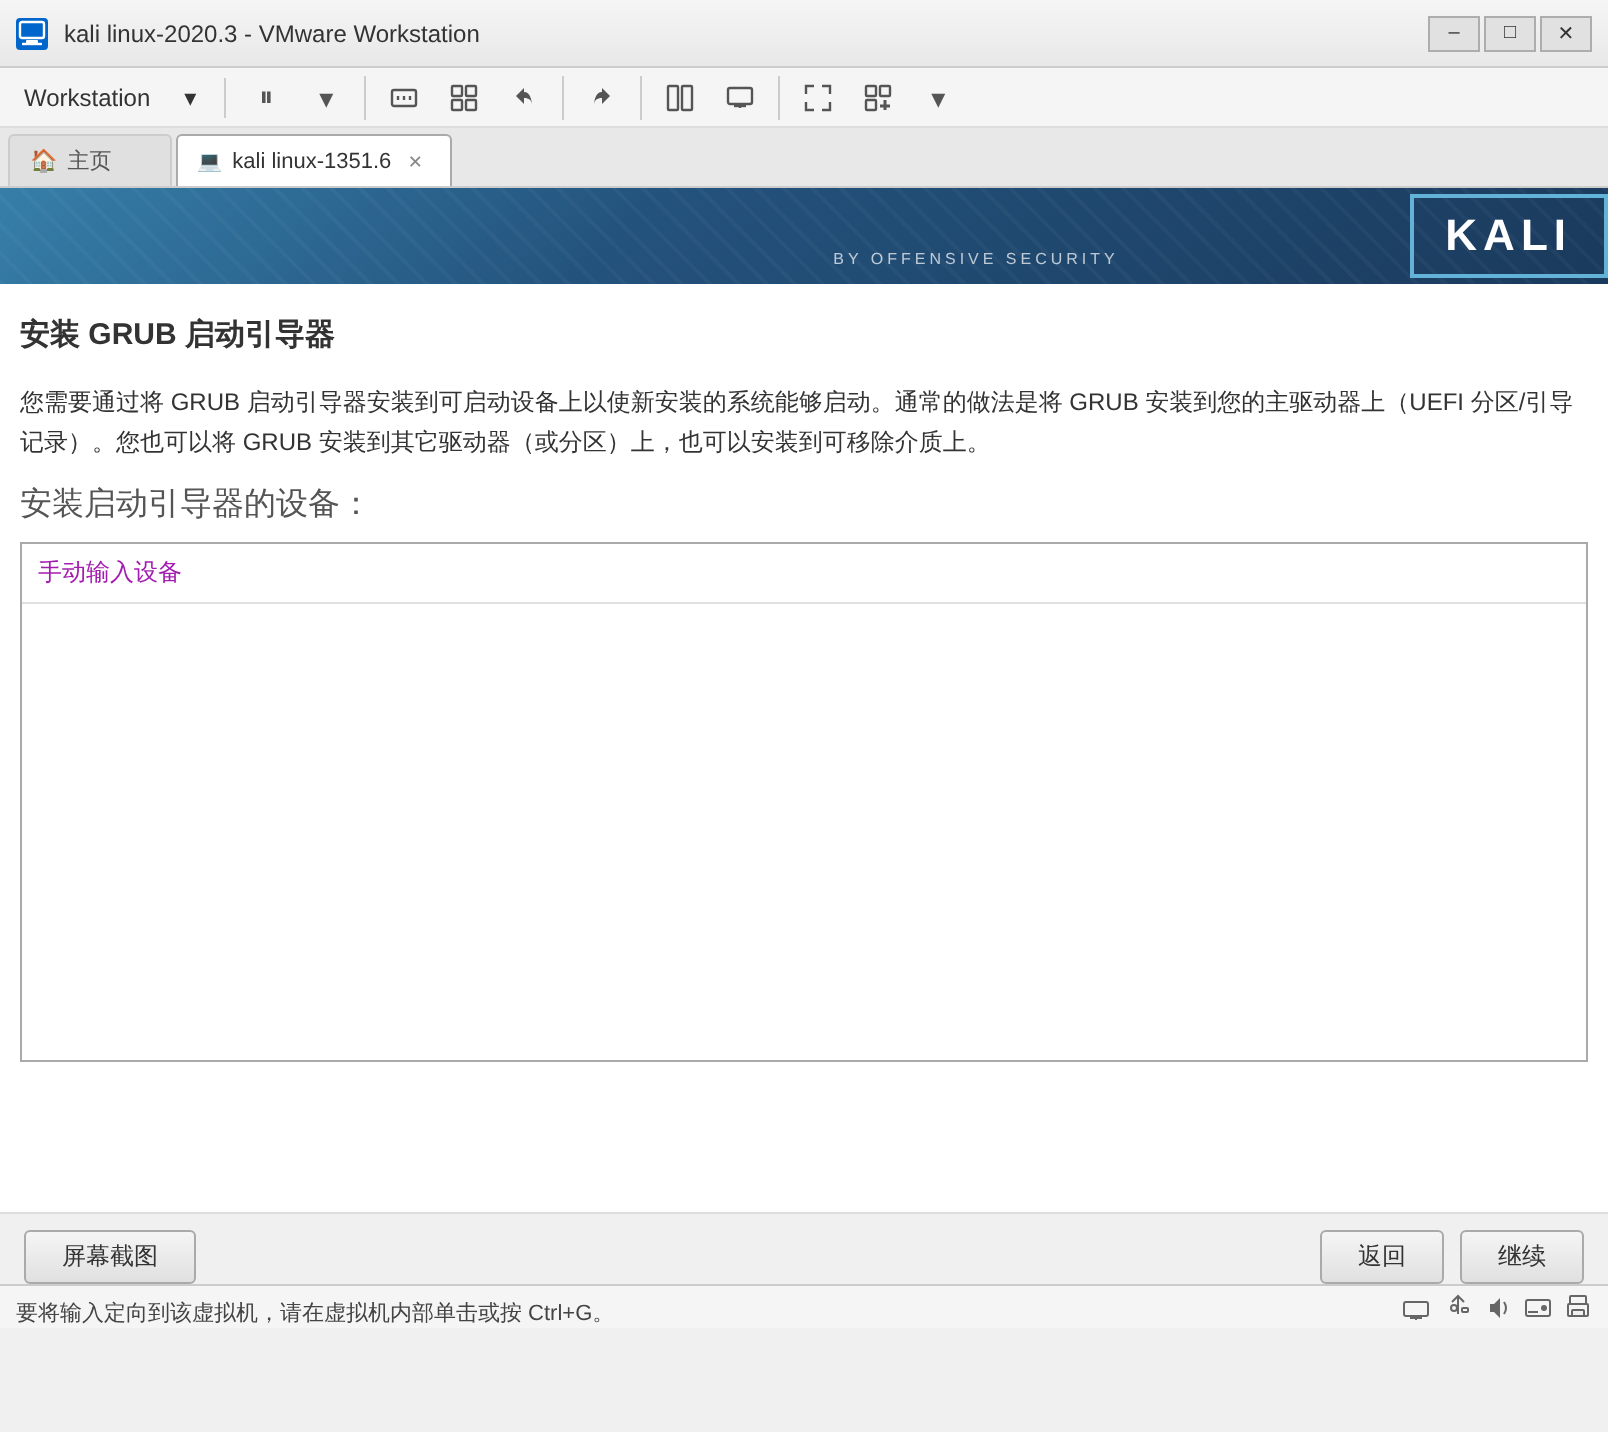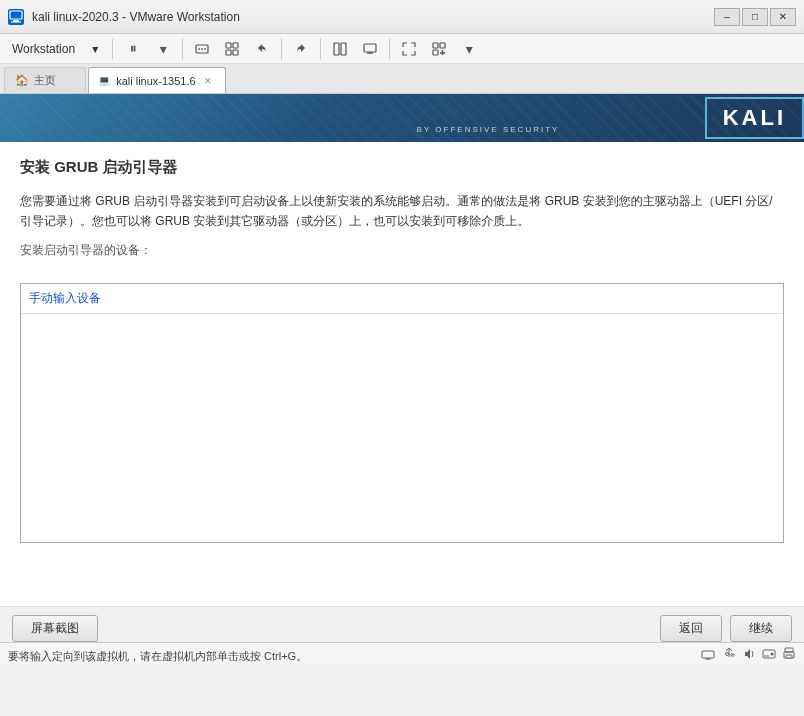--- a/index.html
+++ b/index.html
@@ -140,51 +140,51 @@
       font-size: 8px;
       color: rgba(255,255,255,0.7);
       letter-spacing: 2px;
       z-index: 1;
       transform: translateX(50%);
       padding-left: 32px;
     }
 
     
     .installer-content {
-      padding: 16px 20px;
+      padding: 16px 10px;
       background: white;
       height: calc(716px - 30px - 30px - 38px - 30px - 68px - 28px - 28px);
       overflow-y: auto;
     }
     .installer-title {
       font-size: 15px;
       font-weight: bold;
       color: #333;
       margin-bottom: 14px;
     }
     .installer-desc {
       font-size: 12px;
       color: #333;
       line-height: 1.7;
       margin-bottom: 10px;
     }
     .installer-device-label {
-      font-size: 12px;
+      font-size: 16px;
       color: #555;
-      margin-bottom: 24px;
+      margin-bottom: 8px;
     }
     .device-list {
       border: 1px solid #aaa;
       background: white;
       min-height: 260px;
     }
     .device-manual {
       padding: 6px 8px;
       font-size: 12px;
-      color: #1d4ed8;
+      color: #a21caf;
       border-bottom: 1px solid #e0e0e0;
       font-family: Liberation Mono, monospace;
     }
     .device-item {
       padding: 6px 8px;
       font-size: 12px;
       background: #3c6dc8;
       color: white;
       cursor: pointer;
     }

